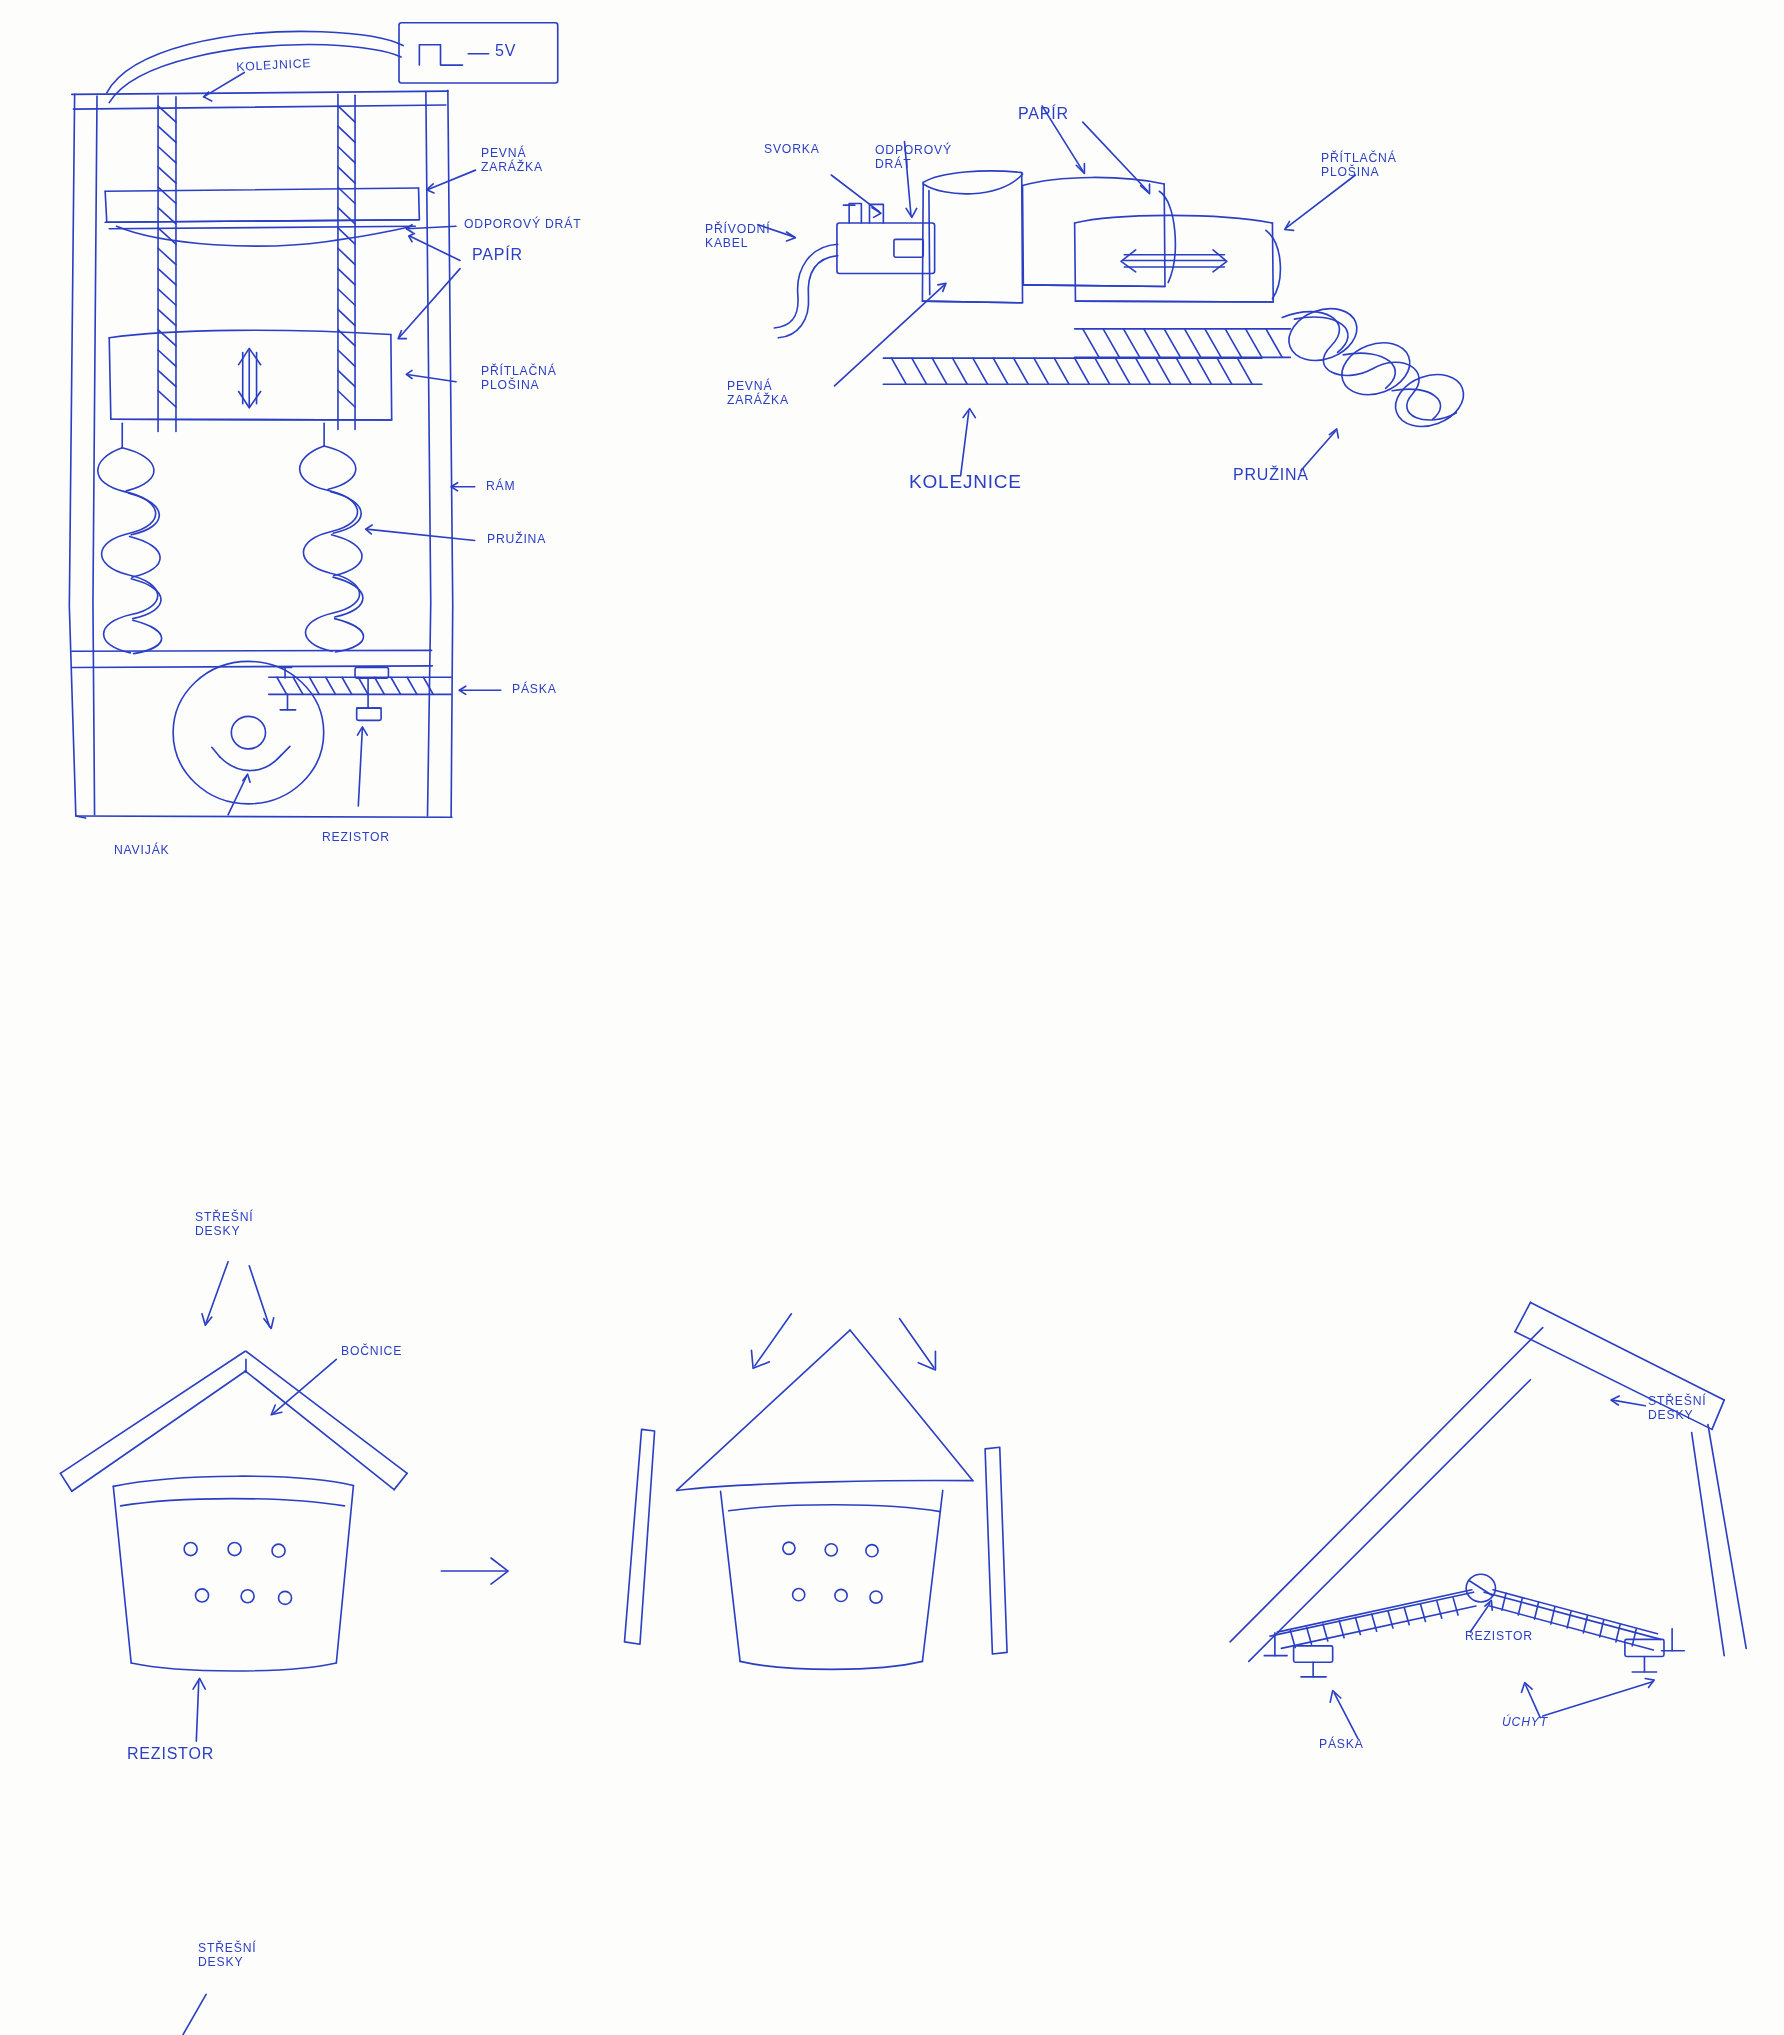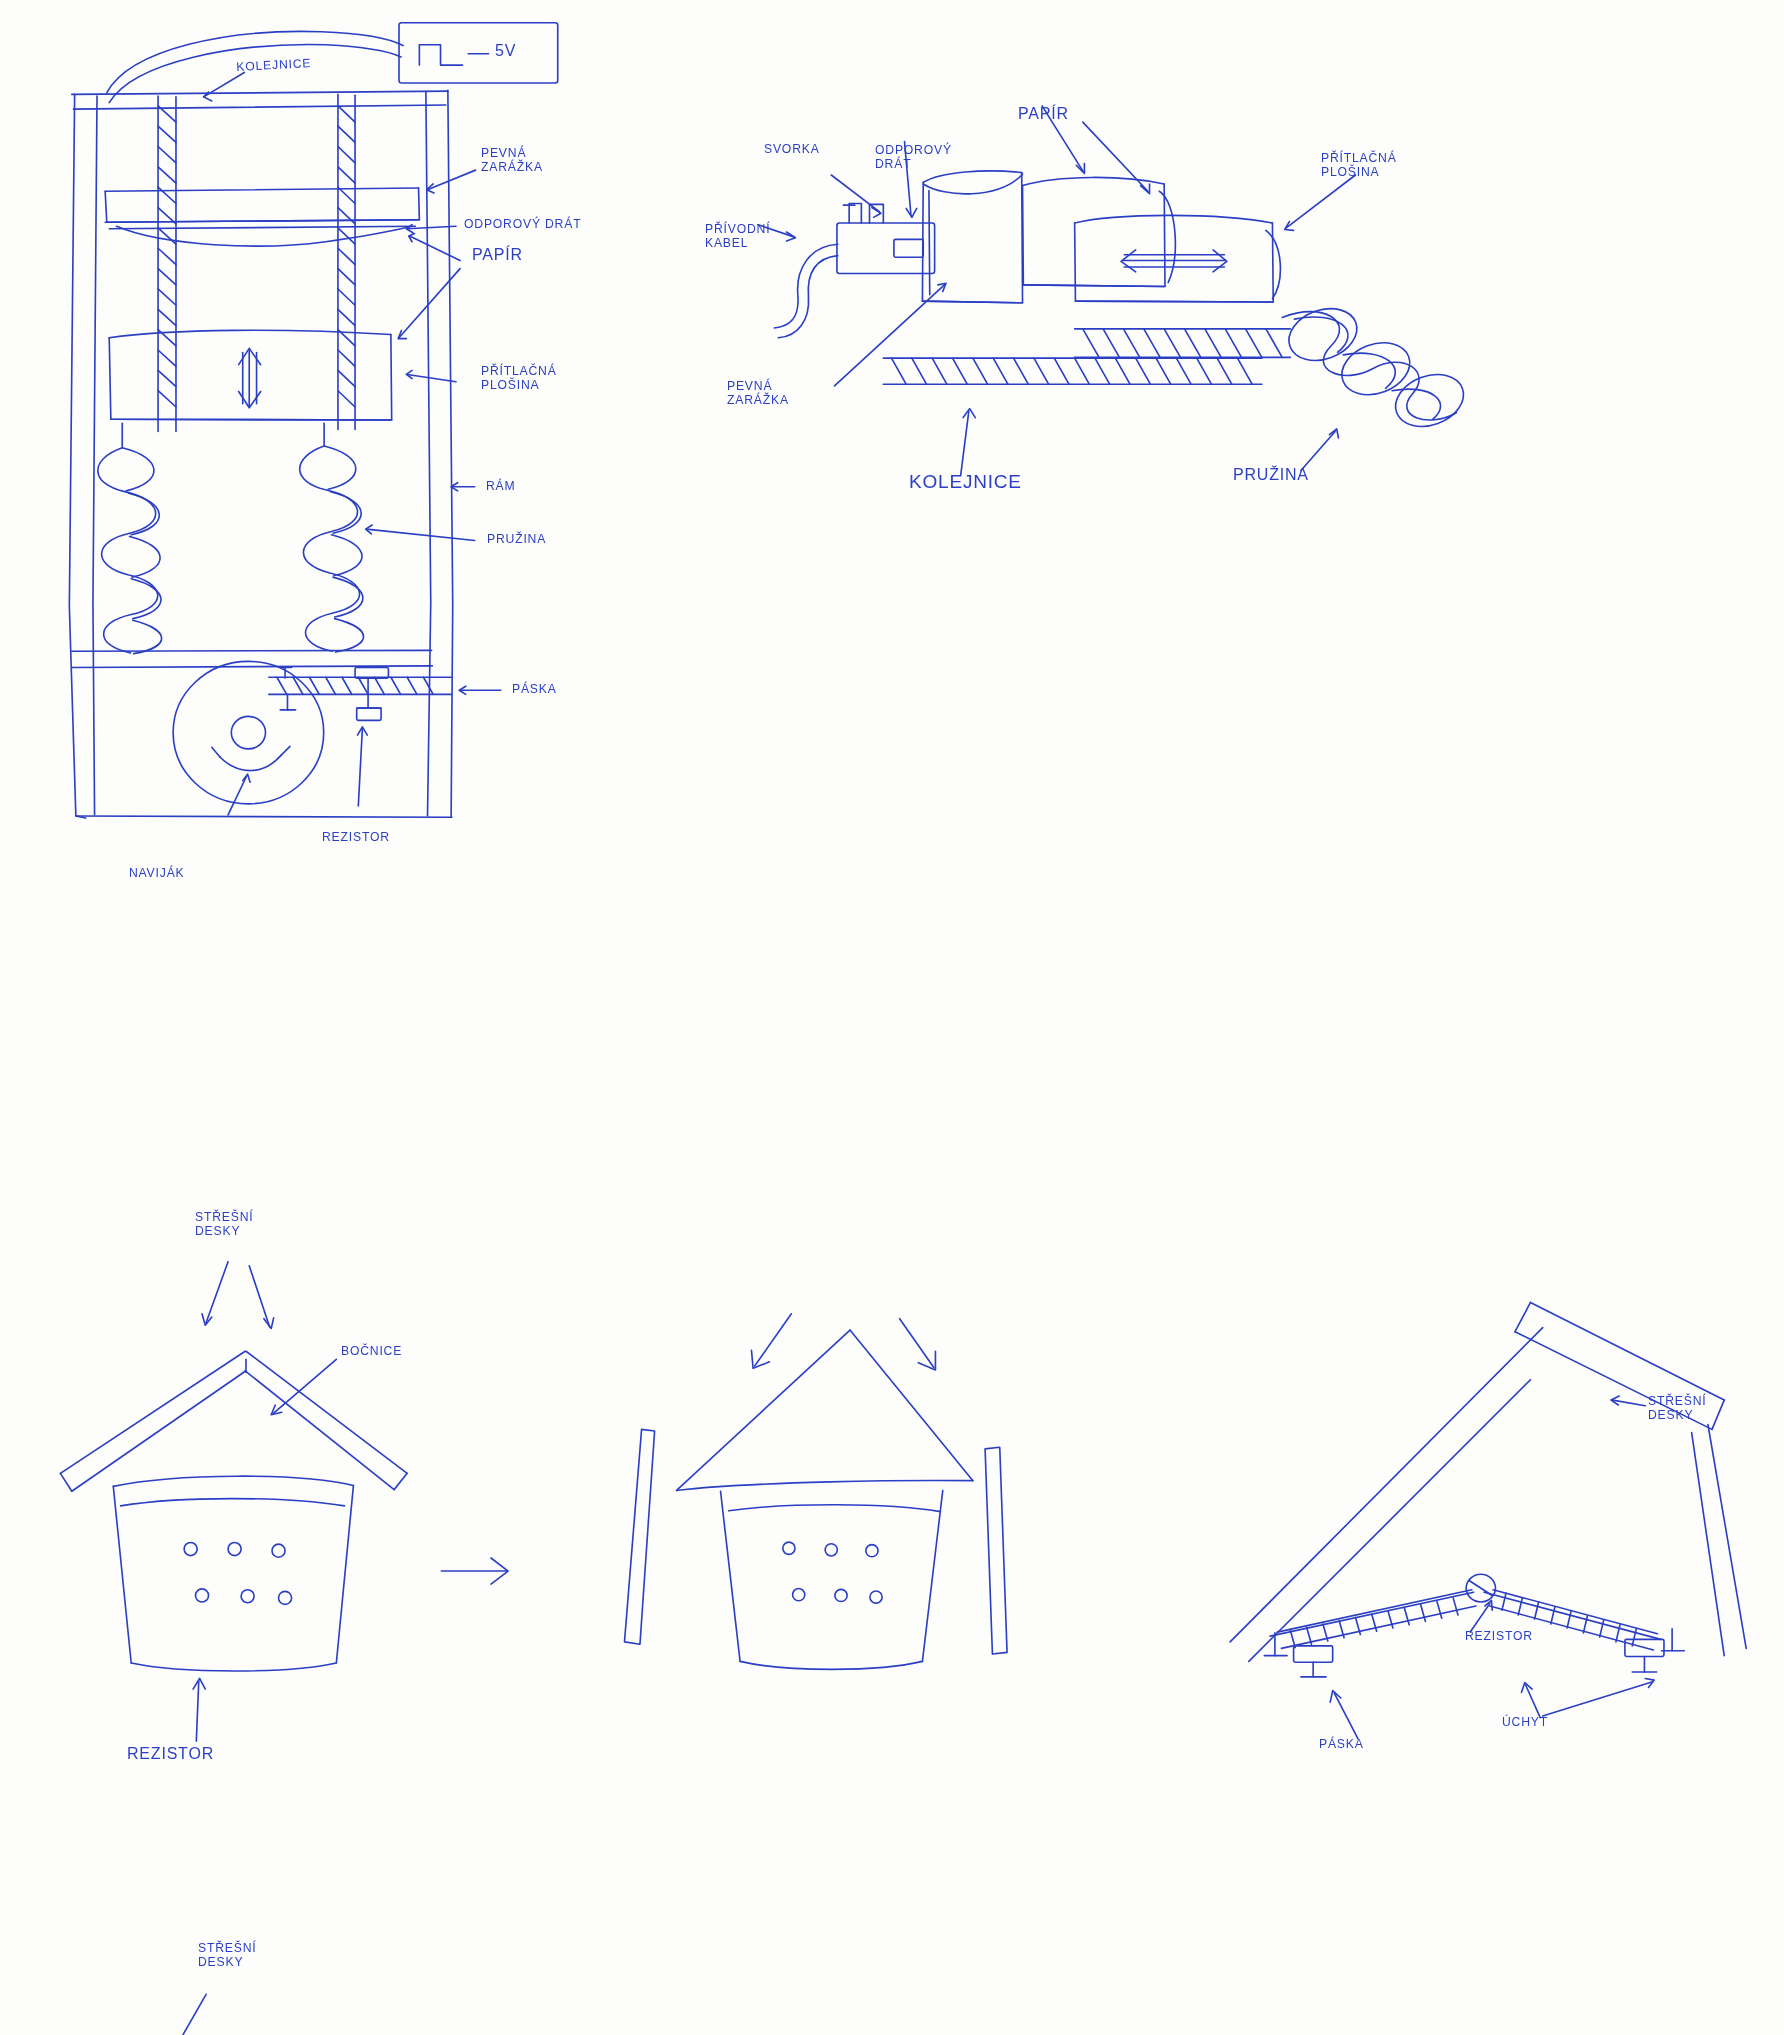--- a/index.html
+++ b/index.html
@@ -539,21 +539,21 @@
 <div class="ink lbl-lg" style="left:495px; top:42px;">5V</div>
 <div class="ink lbl" style="left:481px; top:146px;">PEVNÁ
 ZARÁŽKA</div>
 <div class="ink lbl" style="left:464px; top:217px;">ODPOROVÝ DRÁT</div>
 <div class="ink lbl-lg" style="left:472px; top:246px;">PAPÍR</div>
 <div class="ink lbl" style="left:481px; top:364px;">PŘÍTLAČNÁ
 PLOŠINA</div>
 <div class="ink lbl" style="left:486px; top:479px;text-align:center;">RÁM</div>
 <div class="ink lbl" style="left:487px; top:532px;">PRUŽINA</div>
 <div class="ink lbl" style="left:512px; top:682px;">PÁSKA</div>
-<div class="ink lbl" style="left:114px; top:866px;margin-left:15px;">NAVIJÁK</div>
+<div class="ink lbl" style="left:114px; top:843px;">NAVIJÁK</div>
 <div class="ink lbl" style="left:322px; top:830px;">REZISTOR</div>
 
 <div class="ink lbl" style="left:764px; top:142px;">SVORKA</div>
 <div class="ink lbl" style="left:875px; top:102px;margin-top:41px;">ODPOROVÝ
 DRÁT</div>
 <div class="ink lbl-lg" style="left:1018px; top:105px;">PAPÍR</div>
 <div class="ink lbl" style="left:1321px; top:151px;">PŘÍTLAČNÁ
 PLOŠINA</div>
 <div class="ink lbl" style="left:705px; top:222px;">PŘÍVODNÍ
 KABEL</div>
@@ -566,19 +566,19 @@
 DESKY</div>
 <div class="ink lbl" style="left:341px; top:1344px;">BOČNICE</div>
 <div class="ink lbl-lg" style="left:127px; top:1745px;">REZISTOR</div>
 
 <div class="ink lbl" style="left:444px; top:1556px; opacity:0;">→</div>
 
 <div class="ink lbl" style="left:1648px; top:1394px;">STŘEŠNÍ
 DESKY</div>
 <div class="ink lbl" style="left:1465px; top:1629px;">REZISTOR</div>
 <div class="ink lbl" style="left:1319px; top:1737px;">PÁSKA</div>
-<div class="ink lbl" style="left:1502px; top:1715px;">ÚCHYT</div>
+<div class="ink lbl" style="left:1502px; top:1715px;font-style:italic;">ÚCHYT</div>
 
 <div class="ink lbl" style="left:198px; top:1941px;">STŘEŠNÍ
 DESKY</div>
 
 </div>
 
 
 </body></html>

